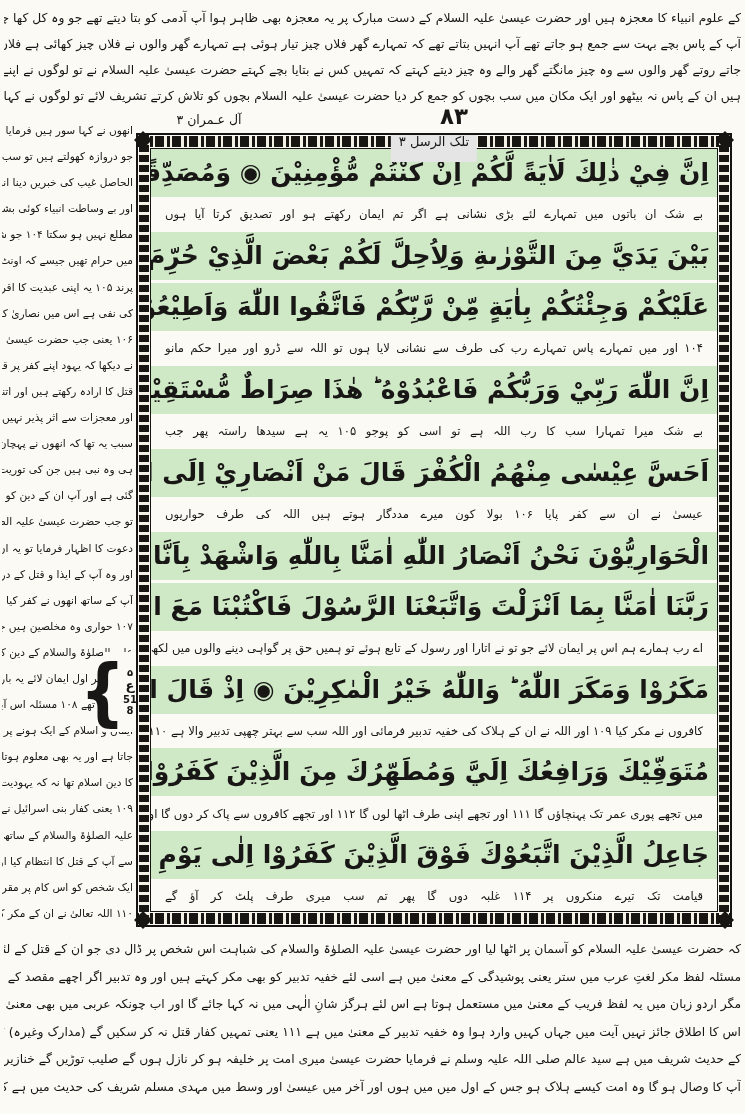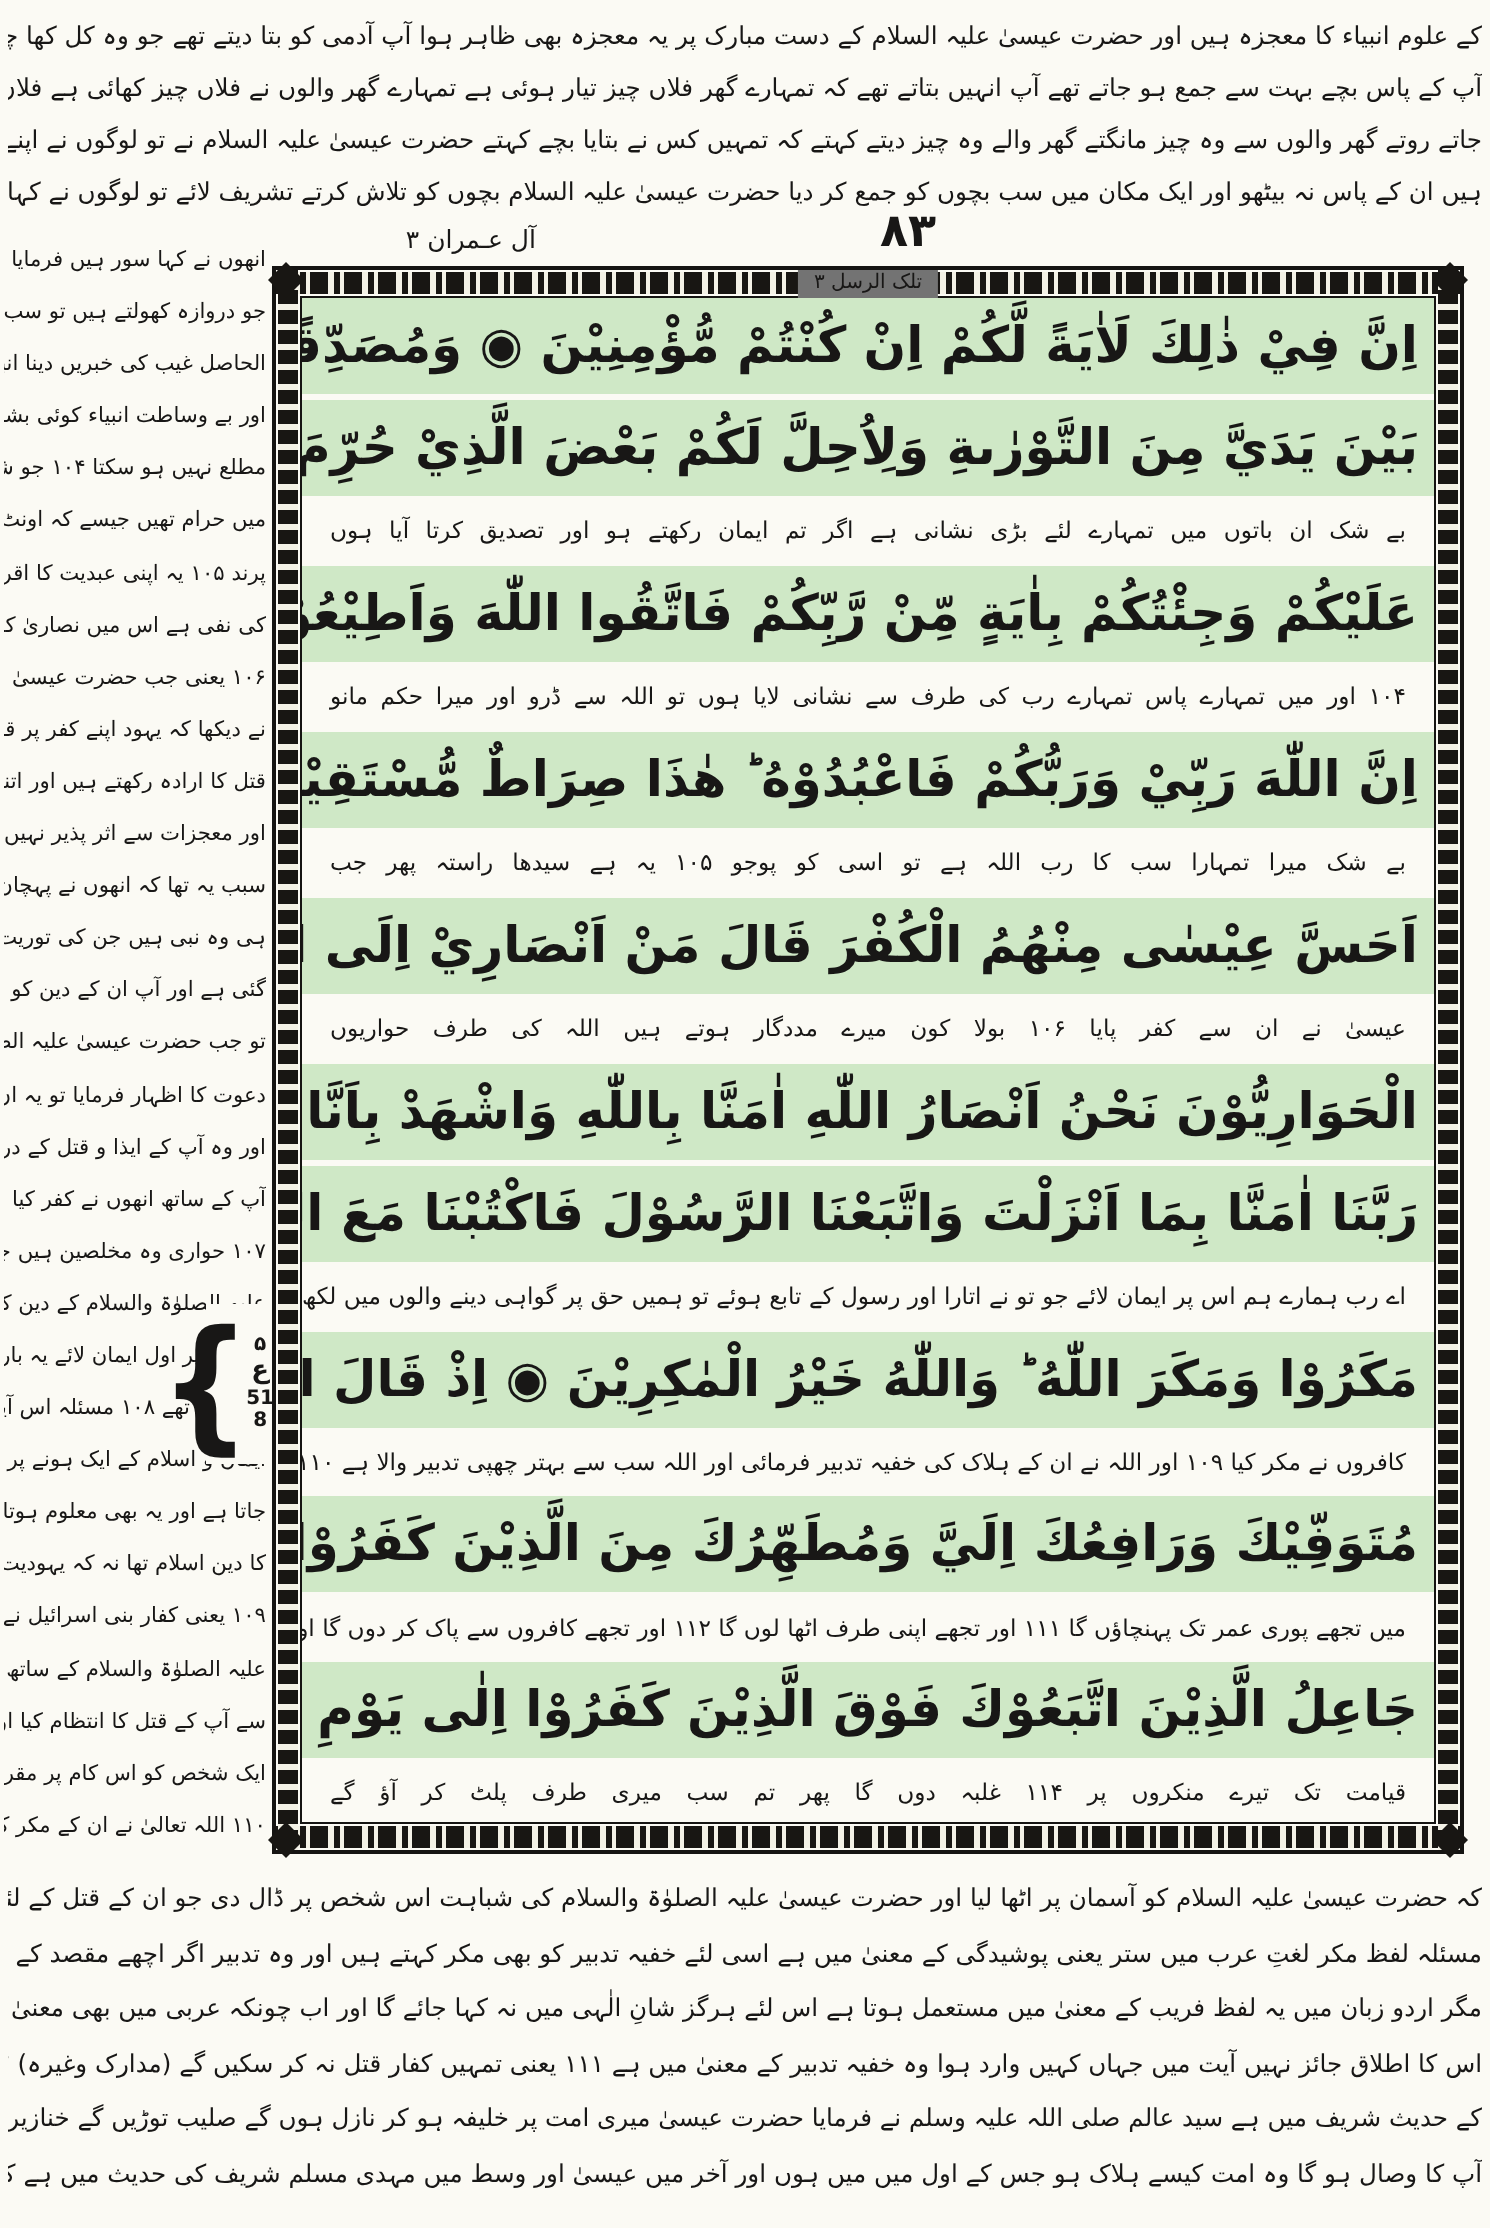--- a/index.html
+++ b/index.html
@@ -18,21 +18,21 @@
     font-size:12.3px;
   }
   .top-block .line{
     line-height:26px;white-space:nowrap;
     text-align:justify;text-align-last:justify;
     overflow:hidden;
   }
   
   .surah-label{
     position:absolute;top:112px;left:150px;width:118px;
-    font-size:12.5px;text-align:right;white-space:nowrap;
+    font-size:12.5px;text-align:center;white-space:nowrap;
   }
   .page-number{
     position:absolute;top:103px;left:424px;width:60px;
     font-size:23px;font-weight:bold;text-align:center;letter-spacing:3px;
   }
   
   .side-col{
     position:absolute;top:117px;right:auto;left:2px;width:131px;
     font-size:10.6px;
   }
@@ -67,22 +67,22 @@
   .band-top{top:1px;}
   .band-bottom{bottom:1px;}
   .band-left,.band-right{
     top:0;bottom:0;width:10px;
     background:repeating-linear-gradient(180deg,#181613 0 7px,#f3f1e6 7px 10px);
   }
   .band-left{left:1px;}
   .band-right{right:1px;}
   .band-label{
     position:absolute;top:0;left:50%;transform:translateX(-50%);
-    background:#737373;padding:0 8px;height:14px;line-height:13px;
-    font-size:10px;white-space:nowrap;z-index:3;
+    background:#e5e5e5;padding:0 8px;height:27px;line-height:13px;
+    font-size:13px;white-space:nowrap;z-index:3;
   }
   .corner{
     position:absolute;width:18px;height:18px;background:#181613;z-index:2;
     clip-path:polygon(50% 0,100% 50%,50% 100%,0 50%);
   }
   .corner.tl{top:-4px;left:-4px;} .corner.tr{top:-4px;right:-4px;}
   .corner.bl{bottom:-4px;left:-4px;} .corner.br{bottom:-4px;right:-4px;}
   .verses{
     position:absolute;top:13px;bottom:13px;left:12px;right:12px;
     border:1.6px solid #151412;
@@ -176,22 +176,22 @@
   <div class="band-label">تلک الرسل ۳</div>
   <div class="band band-bottom"></div>
   <div class="band band-left"></div>
   <div class="band band-right"></div>
   <div class="corner tl"></div>
   <div class="corner tr"></div>
   <div class="corner bl"></div>
   <div class="corner br"></div>
   <div class="verses">
       <div class="row row-arabic">اِنَّ فِيْ ذٰلِكَ لَاٰيَةً لَّكُمْ اِنْ كُنْتُمْ مُّؤْمِنِيْنَ ◉ وَمُصَدِّقًا لِّمَا</div>
+      <div class="row row-urdu">بے شک ان باتوں میں تمہارے لئے بڑی نشانی ہے اگر تم ایمان رکھتے ہو اور تصدیق کرتا آیا ہوں</div>
       <div class="row row-arabic">بَيْنَ يَدَيَّ مِنَ التَّوْرٰىةِ وَلِاُحِلَّ لَكُمْ بَعْضَ الَّذِيْ حُرِّمَ</div>
-      <div class="row row-urdu">بے شک ان باتوں میں تمہارے لئے بڑی نشانی ہے اگر تم ایمان رکھتے ہو اور تصدیق کرتا آیا ہوں</div>
       <div class="row row-arabic">عَلَيْكُمْ وَجِئْتُكُمْ بِاٰيَةٍ مِّنْ رَّبِّكُمْ فَاتَّقُوا اللّٰهَ وَاَطِيْعُوْنِ ◉</div>
       <div class="row row-urdu">۱۰۴ اور میں تمہارے پاس تمہارے رب کی طرف سے نشانی لایا ہوں تو اللہ سے ڈرو اور میرا حکم مانو</div>
       <div class="row row-arabic">اِنَّ اللّٰهَ رَبِّيْ وَرَبُّكُمْ فَاعْبُدُوْهُ ؕ هٰذَا صِرَاطٌ مُّسْتَقِيْمٌ ◉ فَلَمَّا</div>
       <div class="row row-urdu">بے شک میرا تمہارا سب کا رب اللہ ہے تو اسی کو پوجو ۱۰۵ یہ ہے سیدھا راستہ پھر جب</div>
       <div class="row row-arabic">اَحَسَّ عِيْسٰى مِنْهُمُ الْكُفْرَ قَالَ مَنْ اَنْصَارِيْ اِلَى اللّٰهِ ؕ قَالَ</div>
       <div class="row row-urdu">عیسیٰ نے ان سے کفر پایا ۱۰۶ بولا کون میرے مددگار ہوتے ہیں اللہ کی طرف حواریوں</div>
       <div class="row row-arabic">الْحَوَارِيُّوْنَ نَحْنُ اَنْصَارُ اللّٰهِ اٰمَنَّا بِاللّٰهِ وَاشْهَدْ بِاَنَّا مُسْلِمُوْنَ ◉</div>
       <div class="row row-arabic">رَبَّنَا اٰمَنَّا بِمَا اَنْزَلْتَ وَاتَّبَعْنَا الرَّسُوْلَ فَاكْتُبْنَا مَعَ الشّٰهِدِيْنَ ◉ وَ</div>
       <div class="row row-urdu">اے رب ہمارے ہم اس پر ایمان لائے جو تو نے اتارا اور رسول کے تابع ہوئے تو ہمیں حق پر گواہی دینے والوں میں لکھ لے اور</div>
       <div class="row row-arabic">مَكَرُوْا وَمَكَرَ اللّٰهُ ؕ وَاللّٰهُ خَيْرُ الْمٰكِرِيْنَ ◉ اِذْ قَالَ اللّٰهُ يٰعِيْسٰى اِنِّيْ</div>

